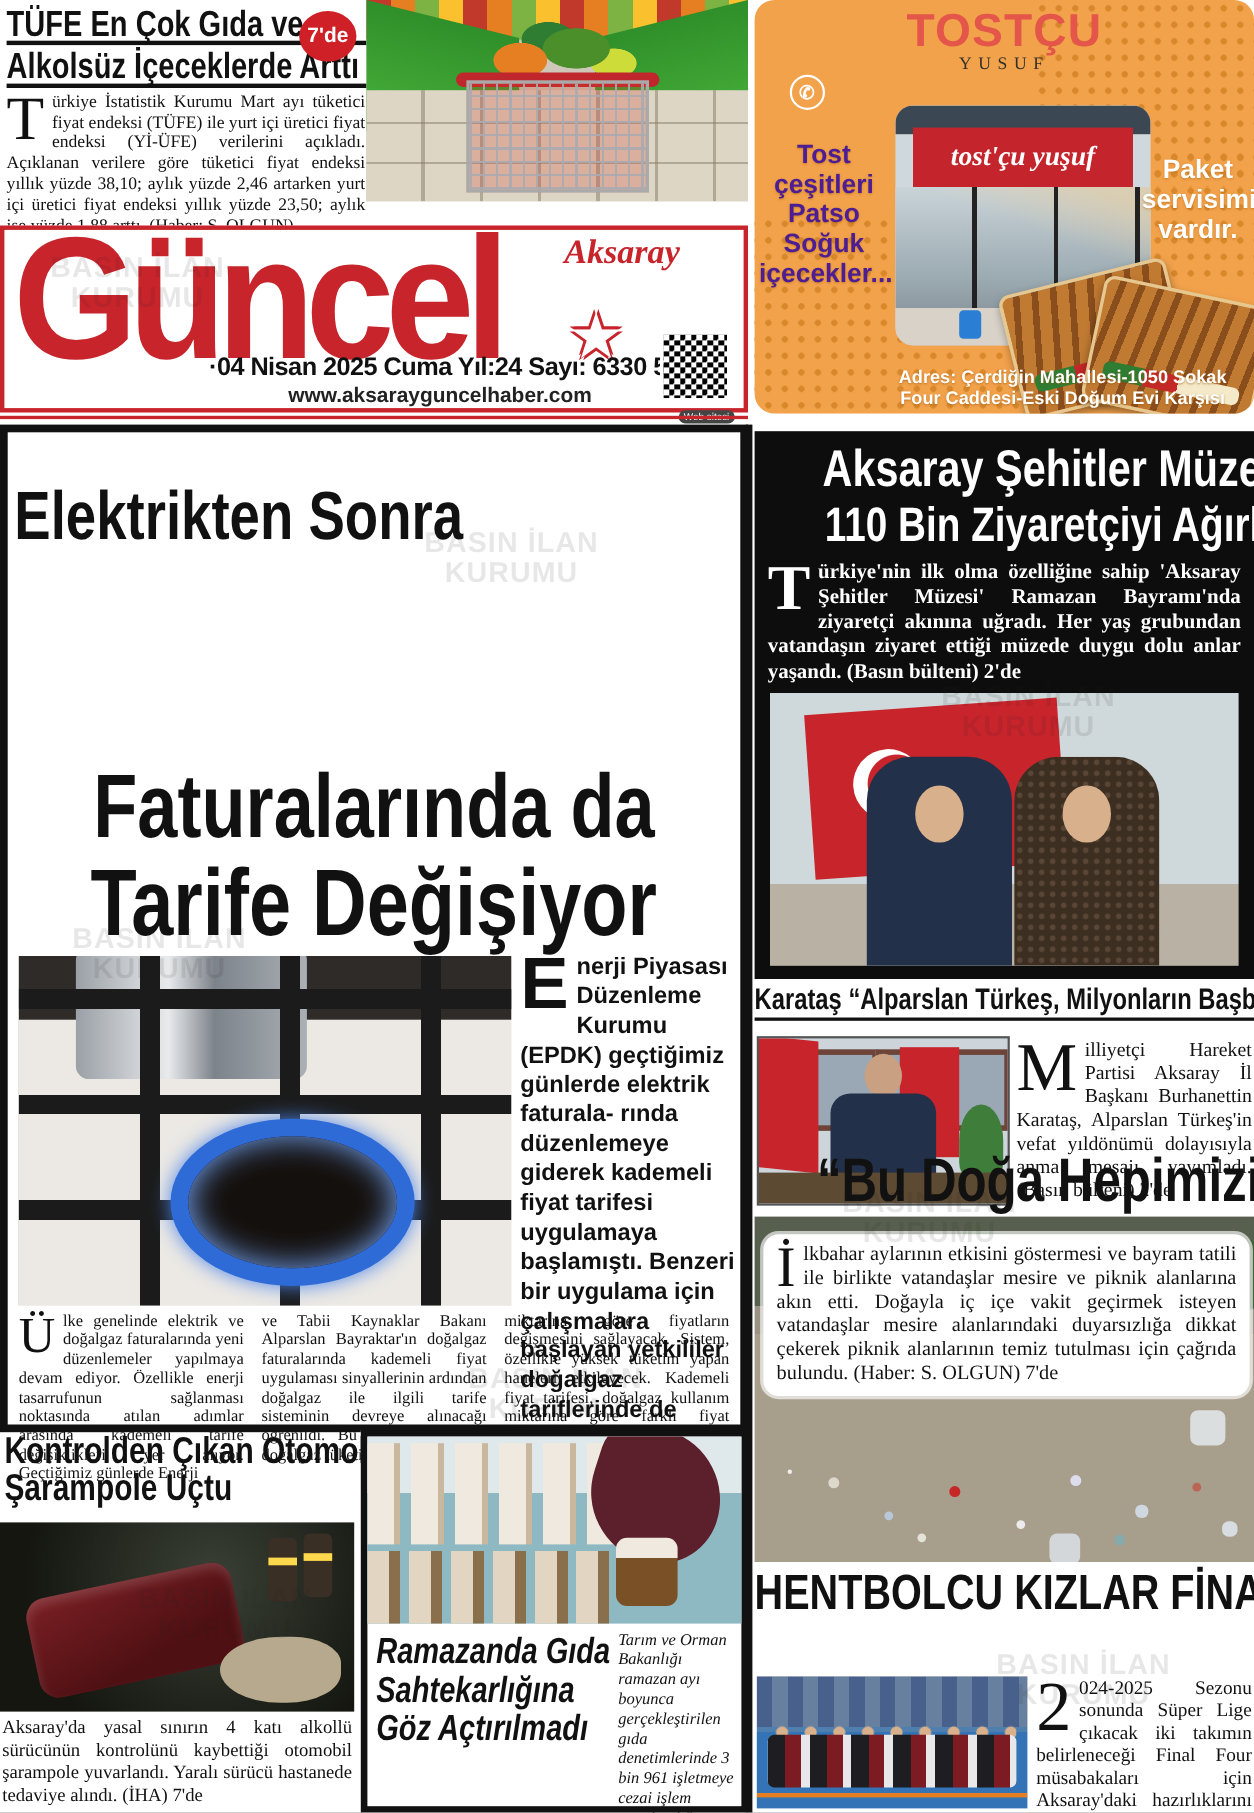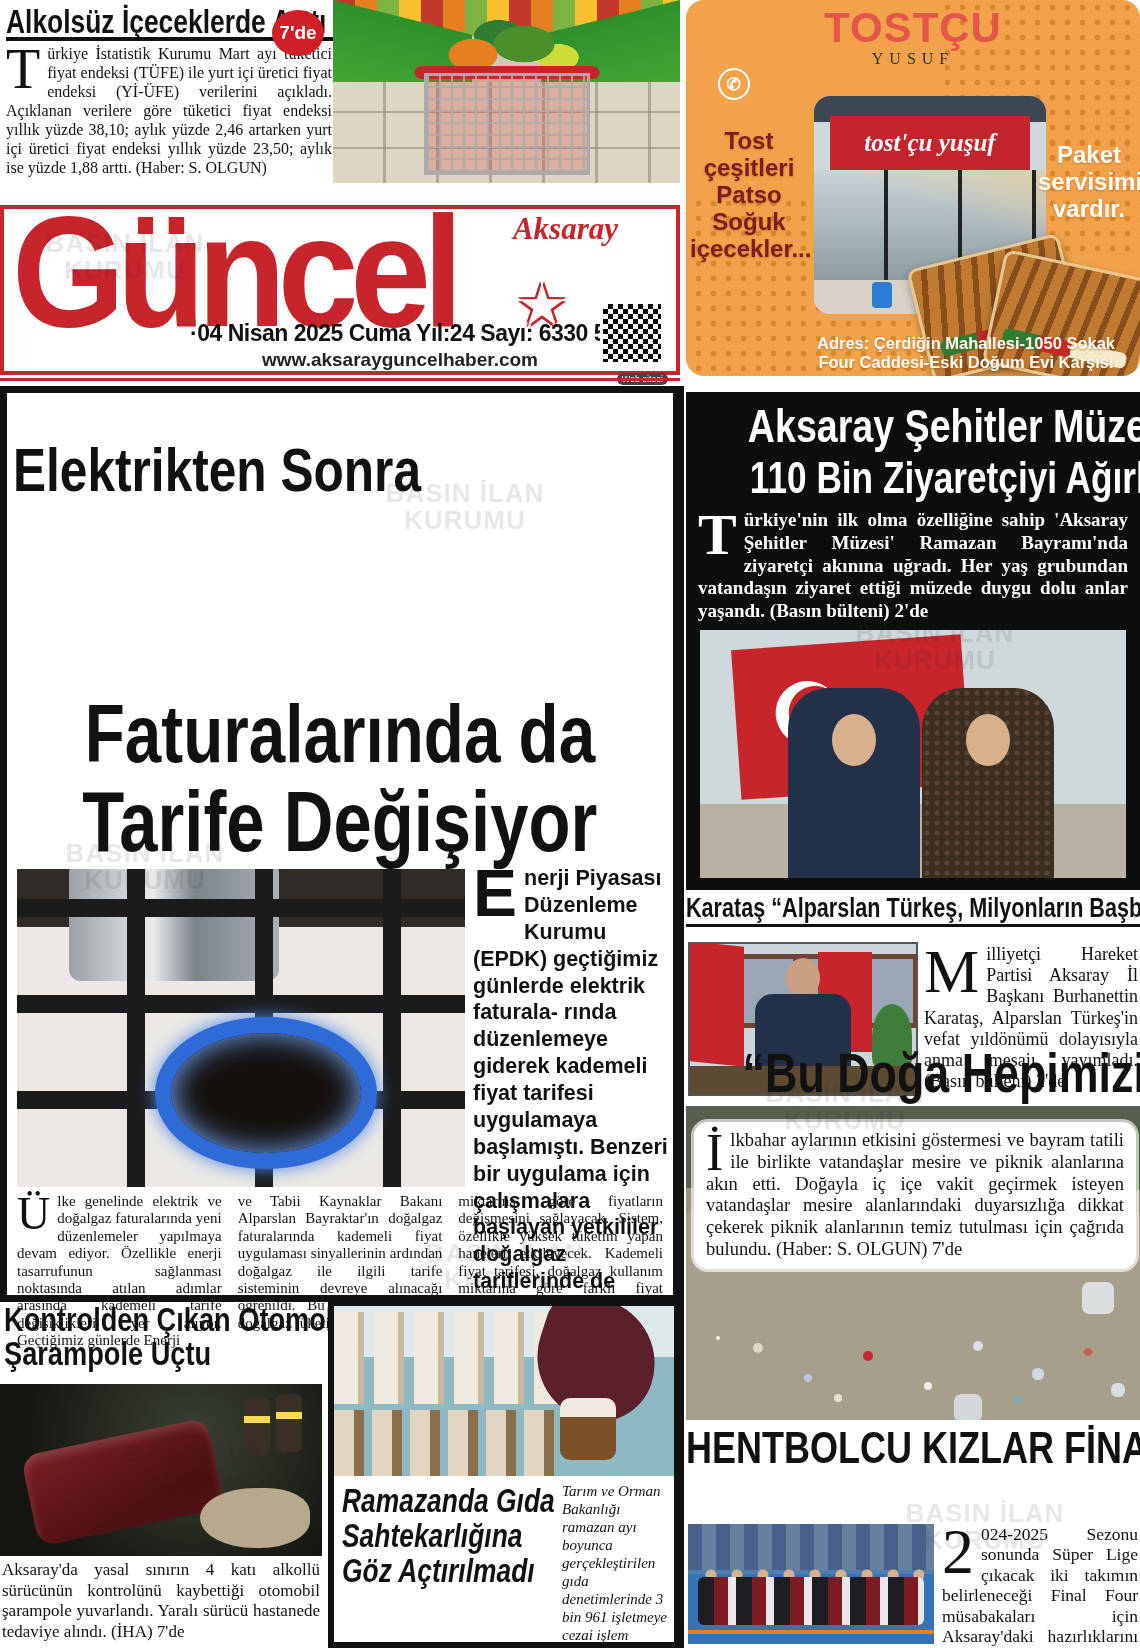--- a/index.html
+++ b/index.html
@@ -68,21 +68,21 @@
   .sign{position:absolute;left:16px;top:20px;right:16px;height:54px;background:#c4242b;
         display:flex;align-items:center;justify-content:center;color:#fff;
         font-family:"Liberation Serif",serif;font-style:italic;font-weight:bold;font-size:25px;}
   .win{position:absolute;left:0;top:74px;right:0;bottom:34px;
        background:linear-gradient(180deg,#c9d4d9,#9fadb4 70%,#8d9aa1);}
   .win:after{content:"";position:absolute;inset:0;
        background:repeating-linear-gradient(90deg,transparent 0 70px,#222 70px 74px),
                   linear-gradient(200deg,rgba(222,205,170,.8) 10%,transparent 40%);}
   .shopfloor{position:absolute;left:0;bottom:0;width:100%;height:34px;background:#d8d2c8;}
   .chair{position:absolute;bottom:6px;width:20px;height:26px;border-radius:4px;}
-  .ad-left{position:absolute;left:4px;top:128px;width:118px;text-align:center;color:#7f1d1d;
+  .ad-left{position:absolute;left:4px;top:128px;width:118px;text-align:center;color:#4c1d95;
         font-weight:bold;font-size:24px;line-height:1.12;text-shadow:0 1px 2px rgba(160,90,0,.5);}
   .ad-right{position:absolute;right:0px;top:142px;width:102px;text-align:center;color:#fff;
         font-weight:bold;font-size:24px;line-height:1.12;text-shadow:0 1px 2px rgba(160,90,0,.5);}
   .sand{position:absolute;border-radius:10px;
         background:repeating-linear-gradient(100deg,#c07a32 0 11px,#8a4d1c 11px 17px);
         border:3px solid #e6c78f;box-shadow:0 4px 8px rgba(0,0,0,.35);}
   .sand:after{content:"";position:absolute;left:8%;bottom:18%;width:84%;height:16px;
         background:linear-gradient(90deg,#2e7d32 0 30%,#c62828 30% 55%,#f4e9c8 55% 100%);border-radius:6px;}
   .ad-addr{position:absolute;left:110px;right:4px;bottom:4px;text-align:center;color:#fff;
         font-weight:bold;font-size:16.5px;line-height:1.15;text-shadow:0 1px 2px rgba(150,80,0,.6);}
@@ -210,20 +210,21 @@
   <div class="wm" style="left:380px;top:480px;">BASIN İLAN KURUMU</div>
   <div class="wm" style="left:60px;top:840px;">BASIN İLAN KURUMU</div>
   <div class="wm" style="left:850px;top:620px;">BASIN İLAN KURUMU</div>
   <div class="wm" style="left:760px;top:1080px;">BASIN İLAN KURUMU</div>
   <div class="wm" style="left:420px;top:1240px;">BASIN İLAN KURUMU</div>
   <div class="wm" style="left:120px;top:1440px;">BASIN İLAN KURUMU</div>
   <div class="wm" style="left:900px;top:1500px;">BASIN İLAN KURUMU</div>
 
   <div class="abs" style="left:6px;top:6px;width:326px;">
     <div class="hl" style="font-size:33px;position:relative;">
+      <span class="tufe-line"><span class="sx" style="--sx:.82">TÜFE En Çok Gıda ve</span></span>
       <span class="tufe-line"><span class="sx" style="--sx:.76">Alkolsüz İçeceklerde Arttı</span></span>
       <span class="badge7">7'de</span>
     </div>
     <div class="serif just" style="font-size:16px;line-height:1.18;margin-top:4px;">
       <span class="dc" style="font-size:56px;">T</span><span>ürkiye İstatistik Kurumu Mart ayı tüketici fiyat endeksi (TÜFE) ile yurt içi üretici fiyat endeksi (Yİ-ÜFE) verilerini açıkladı. Açıklanan verilere göre tüketici fiyat endeksi yıllık yüzde 38,10; aylık yüzde 2,46 artarken yurt içi üretici fiyat endeksi yıllık yüzde 23,50; aylık ise yüzde 1,88 arttı. (Haber: S. OLGUN)</span>
     </div>
   </div>
 
   <div class="photo" style="left:333px;top:0;width:347px;height:183px;background:#cfc8b8;">
     <div class="m-produce"></div>

